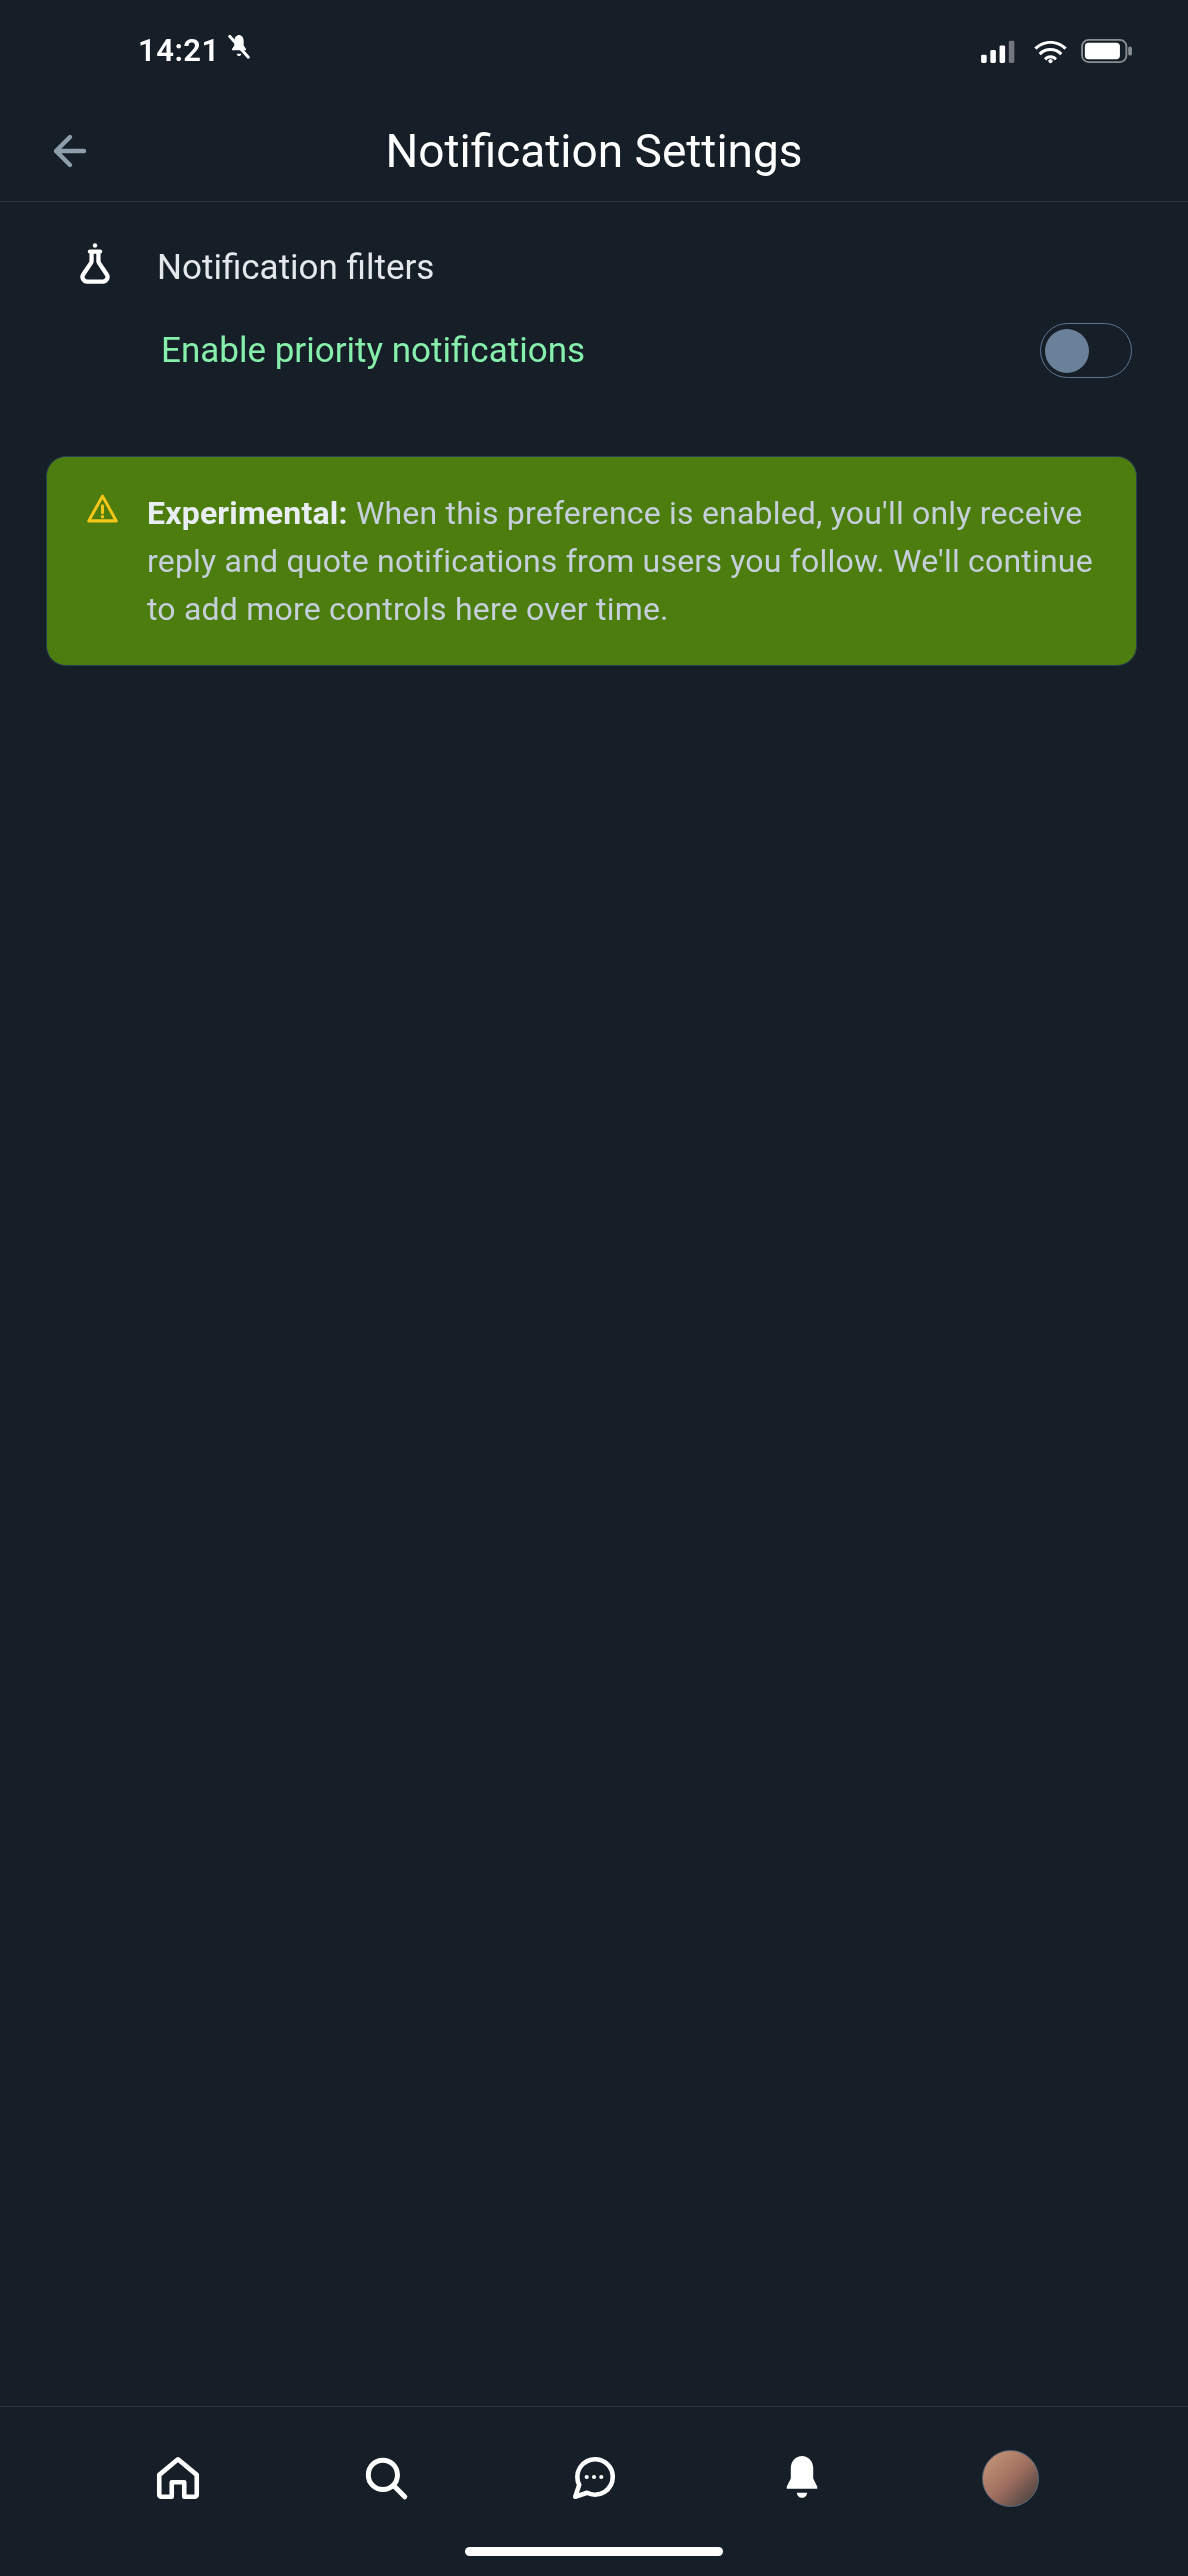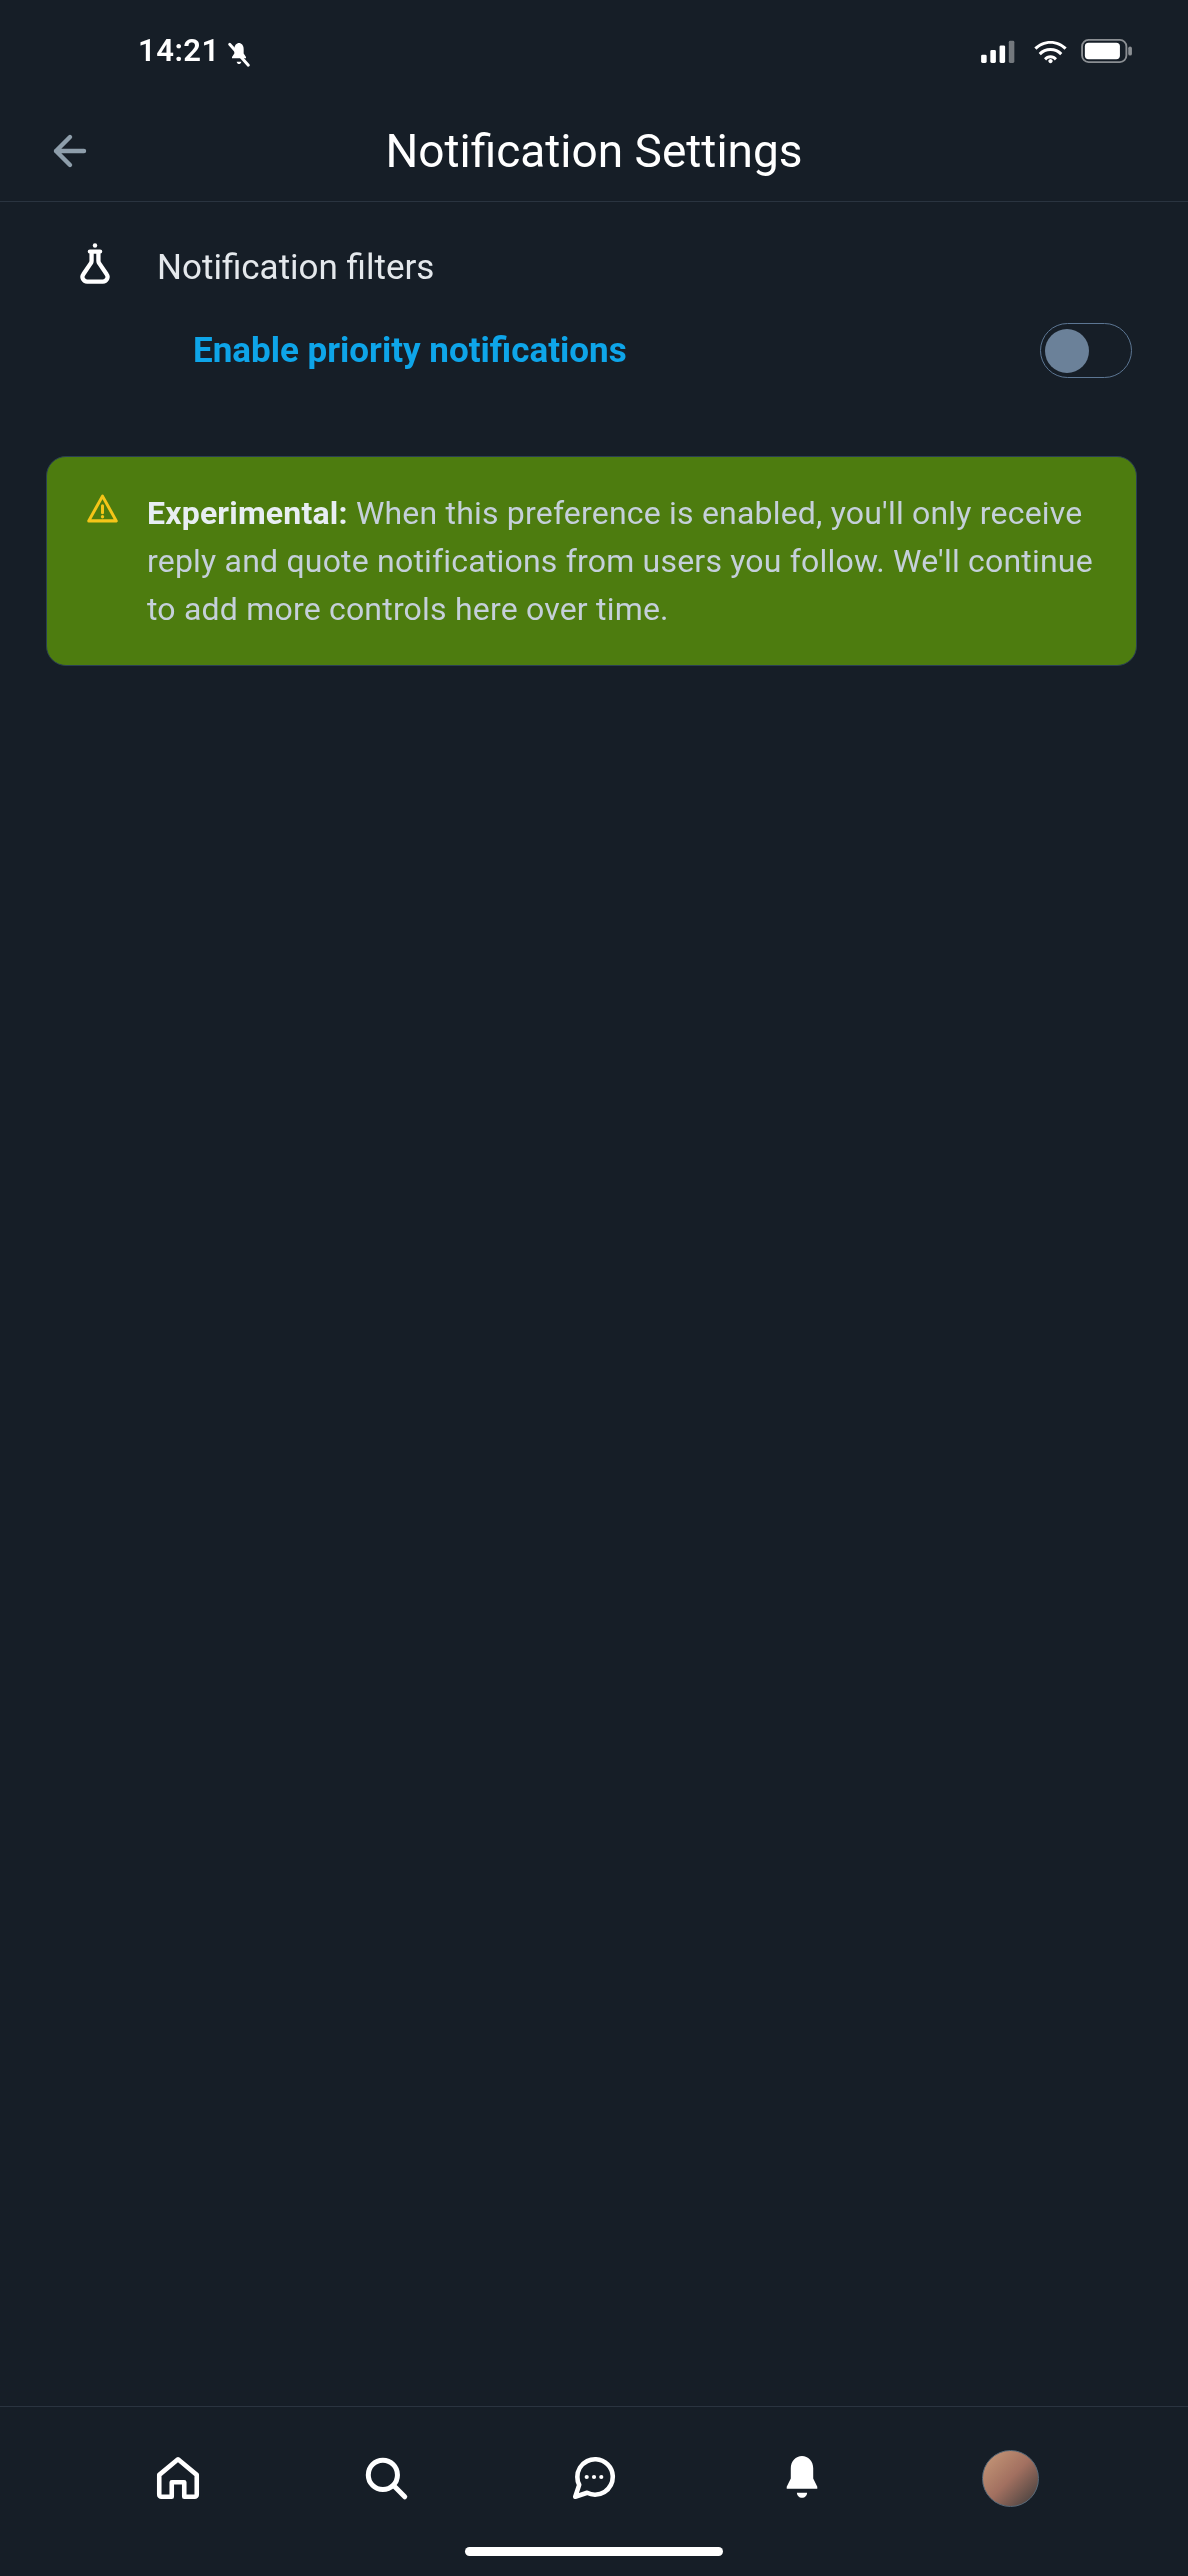--- a/index.html
+++ b/index.html
@@ -22,21 +22,21 @@
     .status-bar {
       height: 101px;
       display: flex;
       justify-content: space-between;
       align-items: center;
       padding: 0 55px 0 138px;
     }
 
     .status-left {
       display: flex;
-      align-items: flex-end;
+      align-items: flex-start;
       gap: 5px;
     }
 
     .status-time {
       font-size: 31px;
       font-weight: 600;
       color: #ffffff;
       letter-spacing: 0.5px;
     }
 
@@ -94,23 +94,22 @@
     .setting-row {
       display: flex;
       align-items: center;
       justify-content: space-between;
       padding-left: 115px;
       padding-right: 4.6px;
     }
 
     .setting-label {
       font-size: 35px;
-      font-weight: 700;
-      color: #0ea5e9;
-      margin-left: 32px;
+      font-weight: 400;
+      color: #86efac;
     }
 
     .toggle {
       width: 92px;
       height: 55px;
       border-radius: 28px;
       border: 1.8px solid #5c7693;
       display: flex;
       align-items: center;
       padding: 3.7px;

